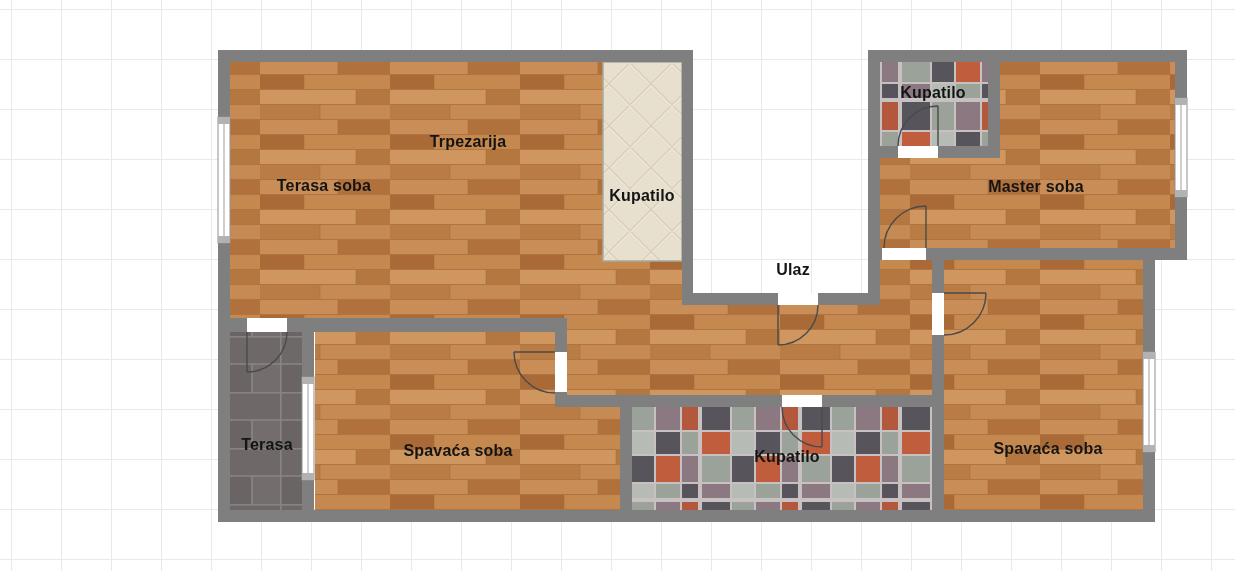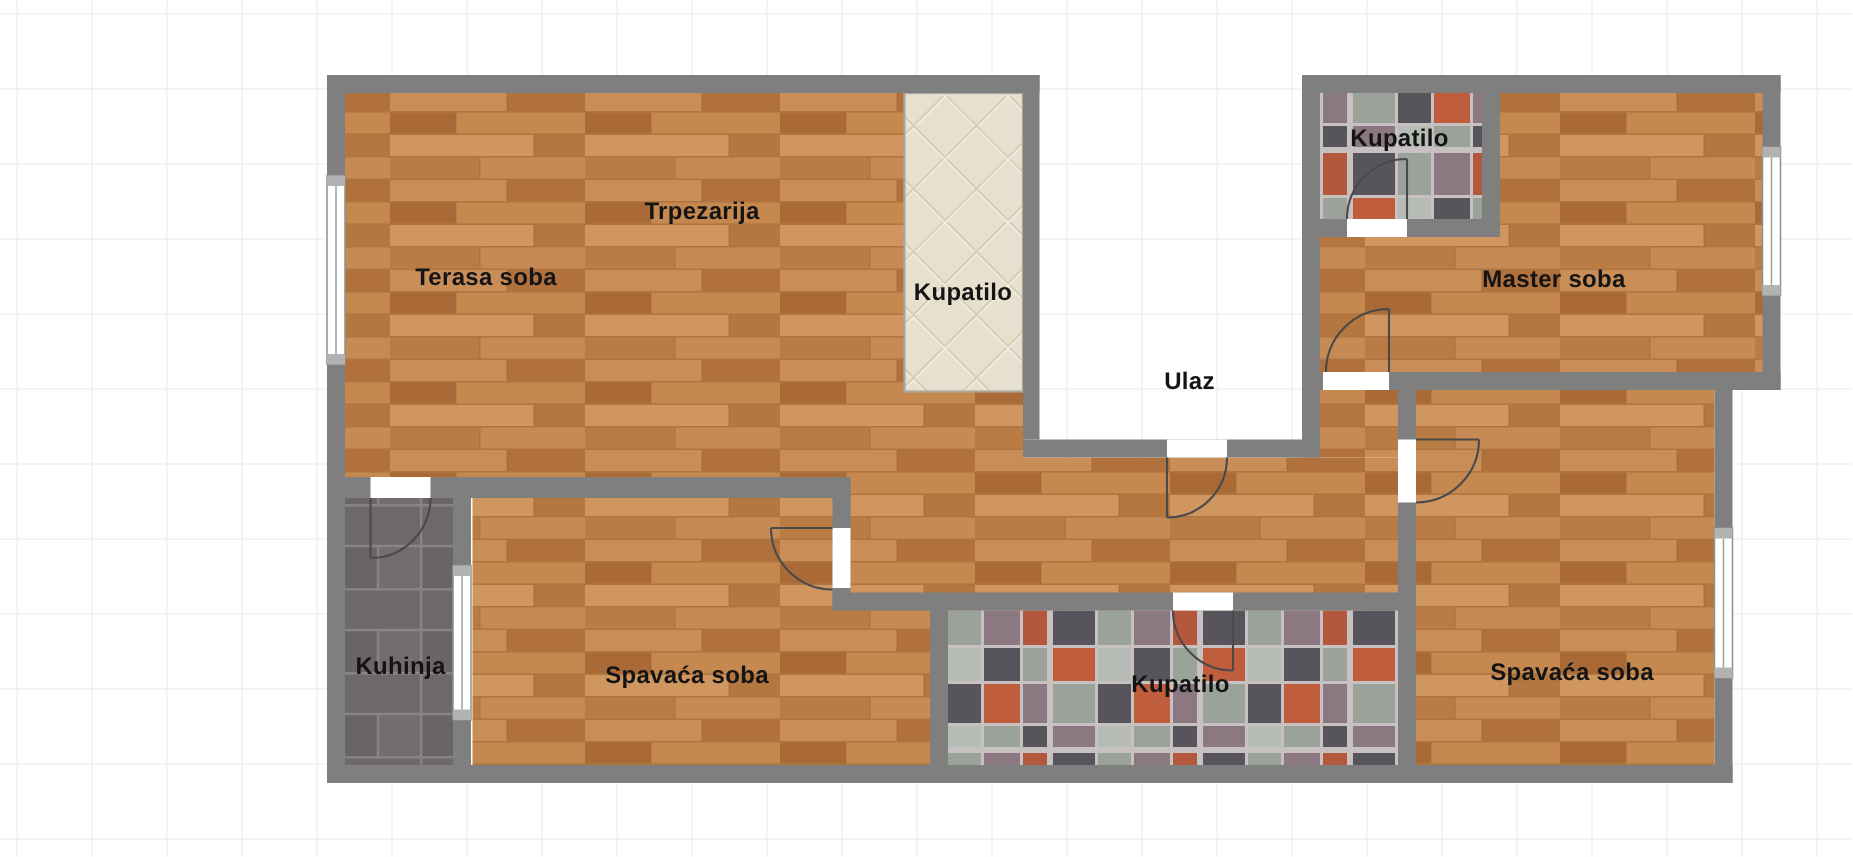--- a/index.html
+++ b/index.html
@@ -155,21 +155,21 @@
         <rect x="302" y="377" width="12" height="7" fill="#b2b2b2"></rect>
         <rect x="302" y="473" width="12" height="7" fill="#b2b2b2"></rect>
         <path d="M308 384 V473" stroke="#9e9e9e" stroke-width="1"></path>
       </g>
     </g>
   </svg>
 
   <div class="room-label" style="left:324px;top:186px">Terasa soba</div>
   <div class="room-label" style="left:468px;top:142px">Trpezarija</div>
   <div class="room-label" style="left:642px;top:196px">Kupatilo</div>
-  <div class="room-label" style="left:793px;top:255px">Ulaz</div>
+  <div class="room-label" style="left:793px;top:270px">Ulaz</div>
   <div class="room-label" style="left:933px;top:93px">Kupatilo</div>
   <div class="room-label" style="left:1036px;top:187px">Master soba</div>
-  <div class="room-label" style="left:267px;top:445px">Kuhinja</div>
+  <div class="room-label" style="left:267px;top:445px">Terasa</div>
   <div class="room-label" style="left:458px;top:451px">Spavaća soba</div>
   <div class="room-label" style="left:787px;top:457px">Kupatilo</div>
   <div class="room-label" style="left:1048px;top:449px">Spavaća soba</div>
 
 </div>
 
 </body></html>

